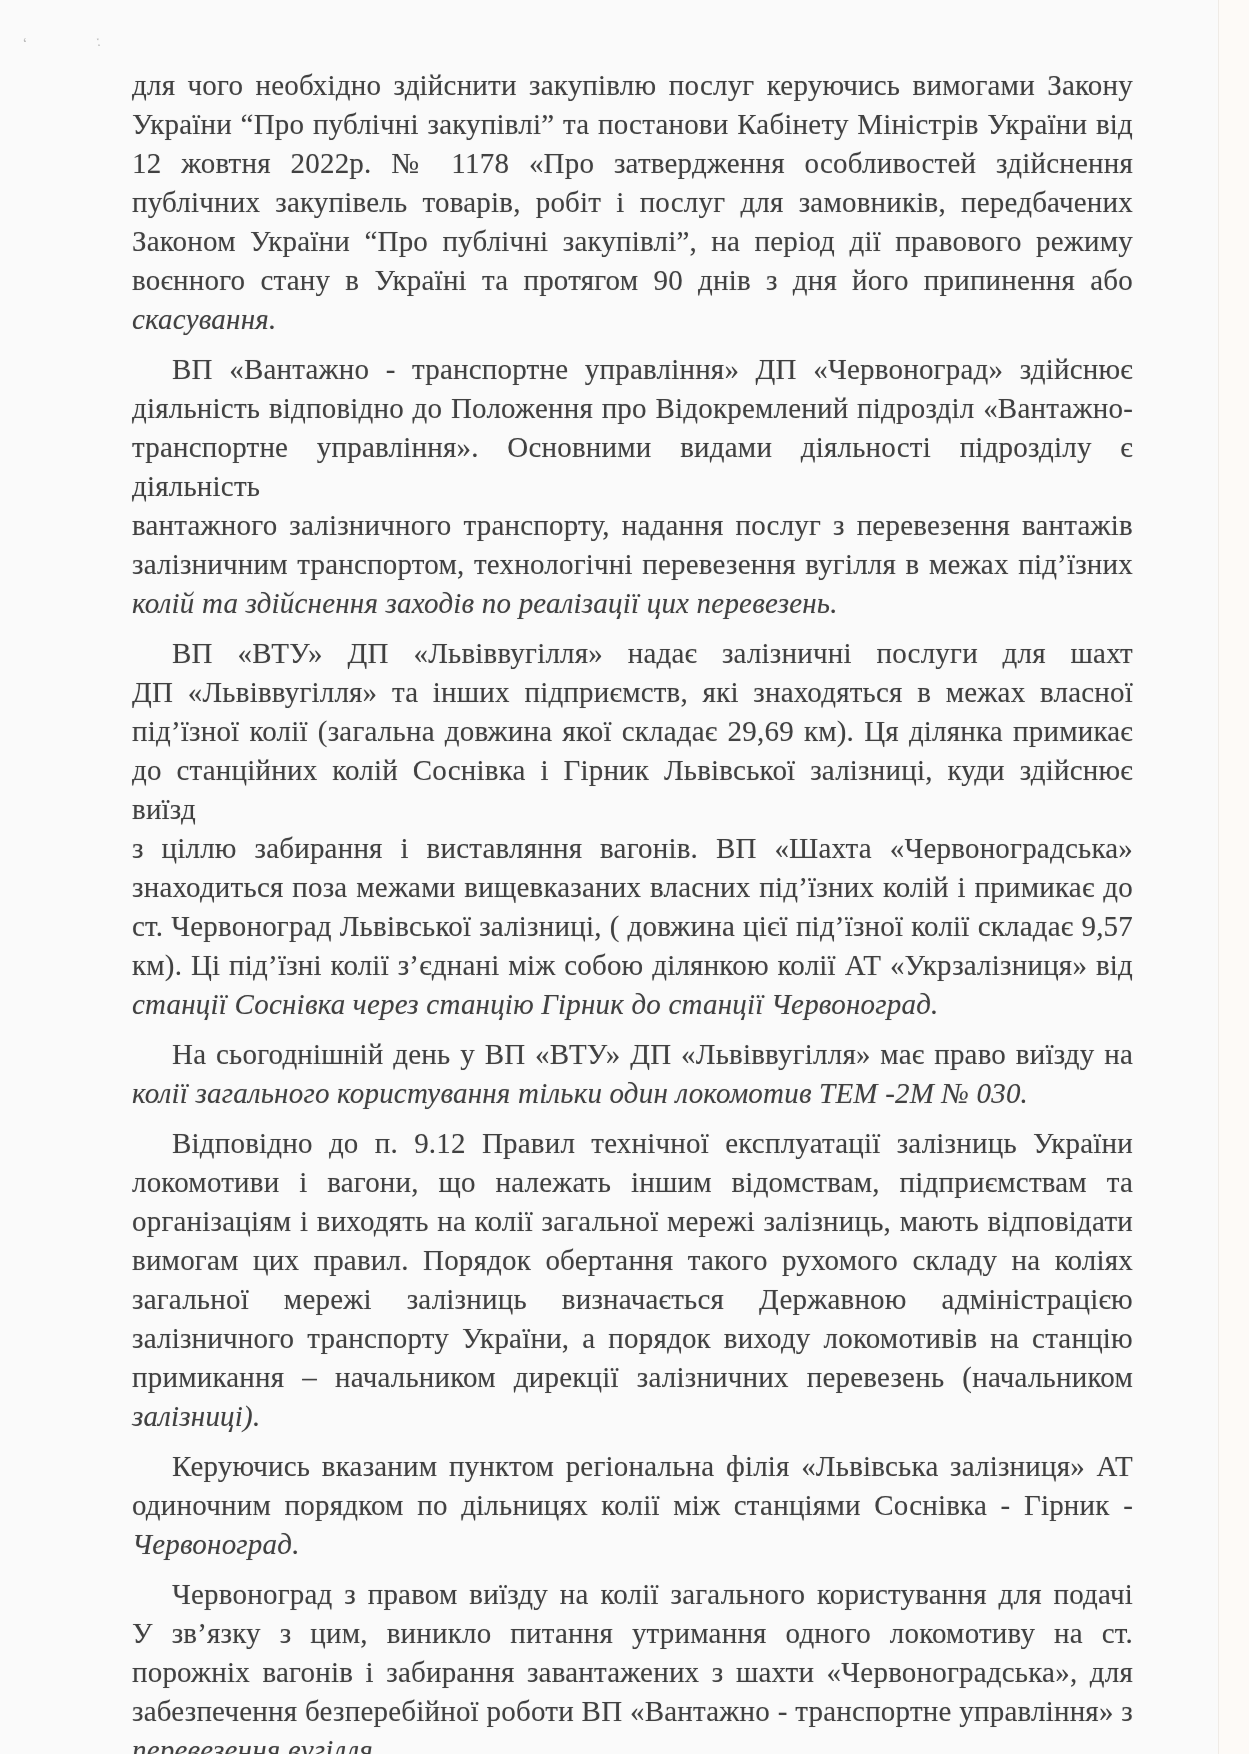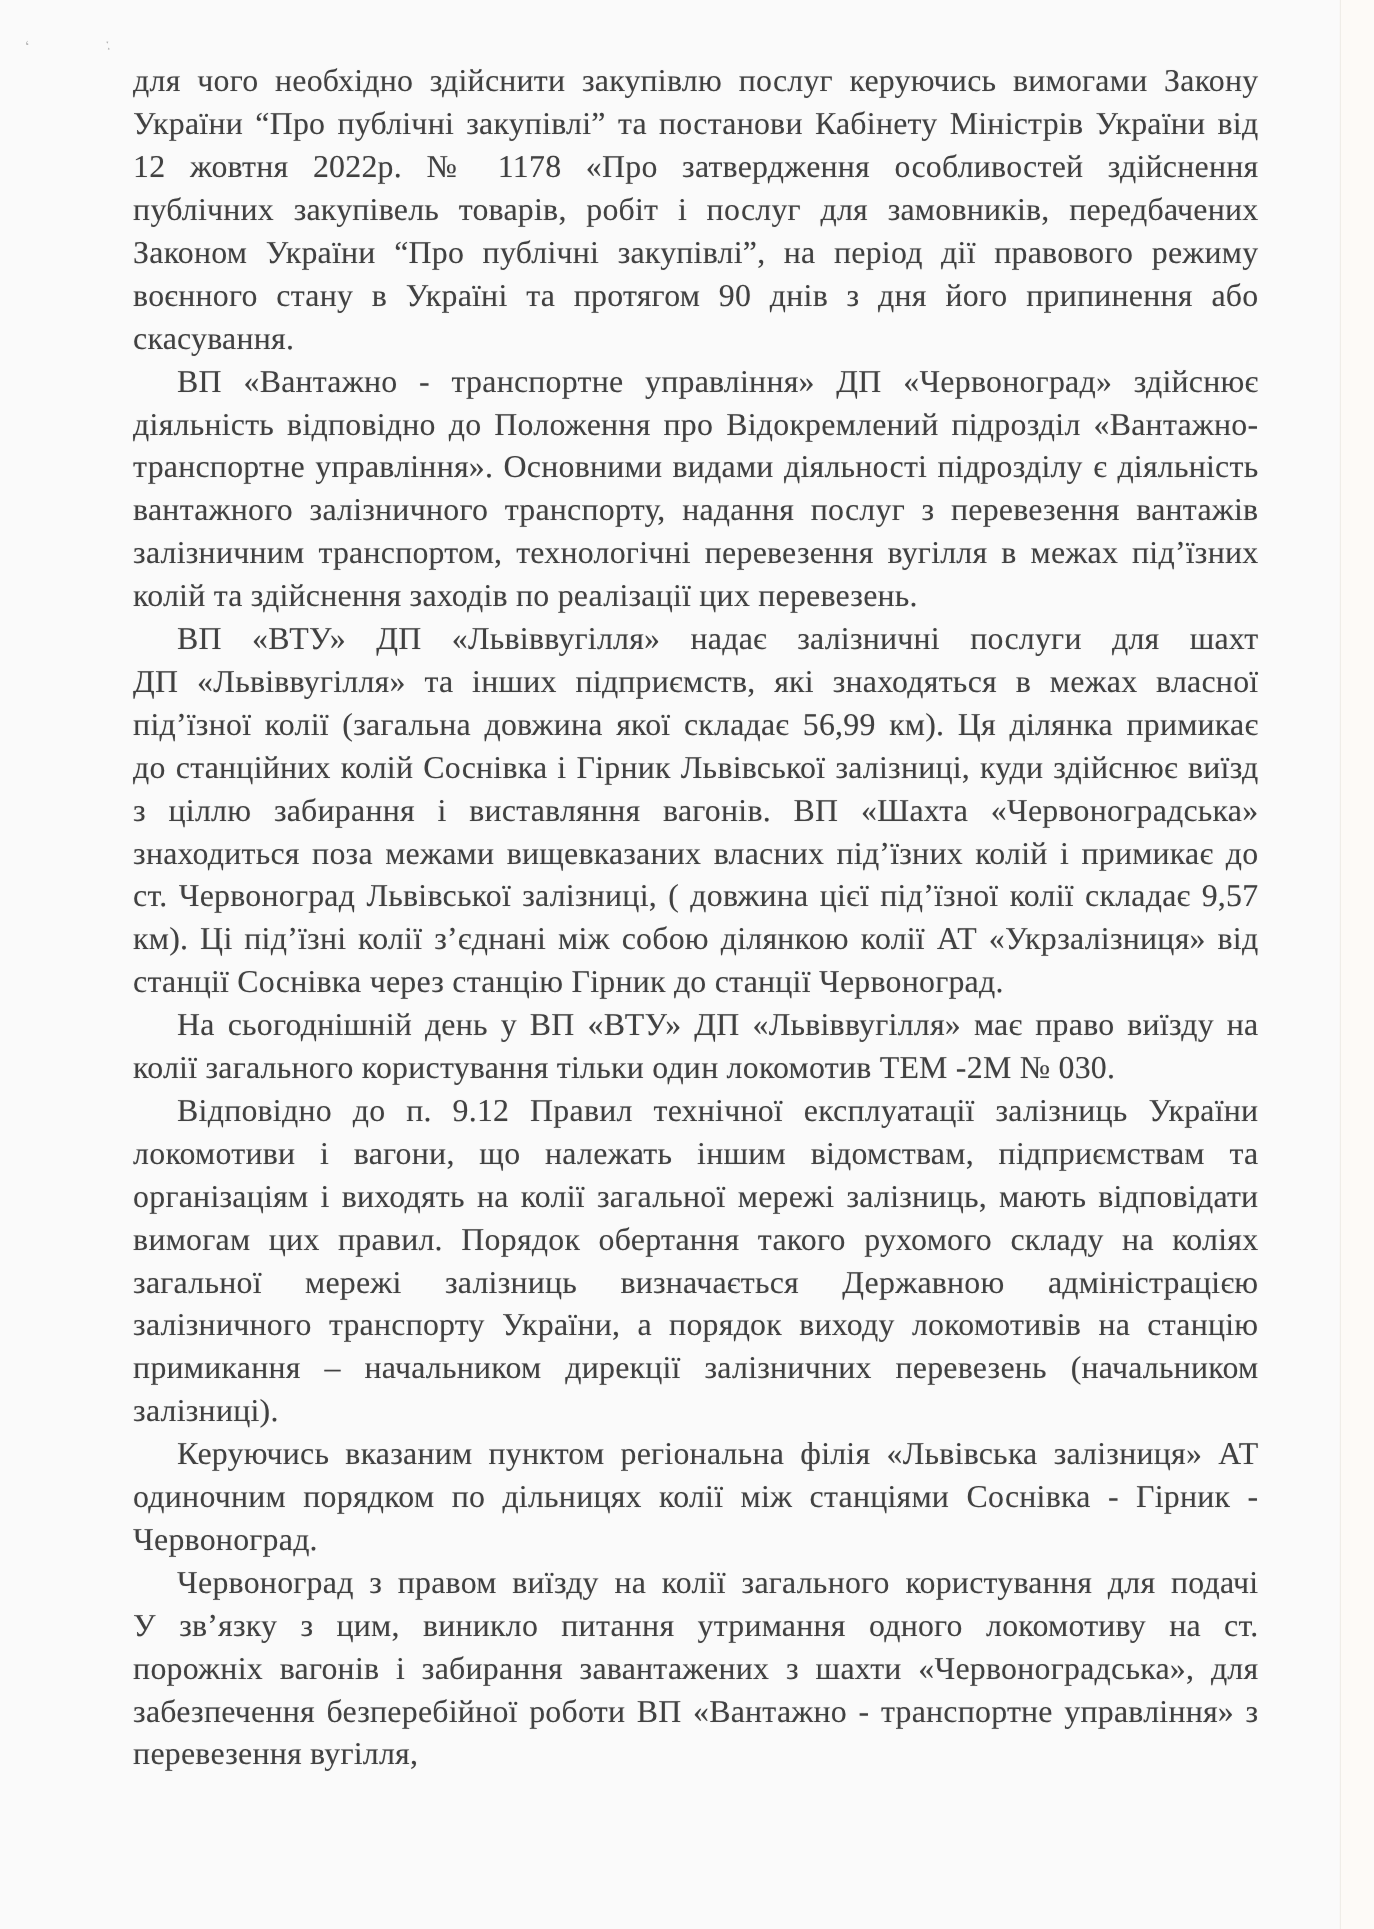--- a/index.html
+++ b/index.html
@@ -45,29 +45,30 @@
     position: absolute;
     left: 121px;
     top: 55px;
     width: 1023px;
     font-size: 29px;
     line-height: 39px;
     color: #414141;
     letter-spacing: 0.2px;
     text-shadow: 0 0 1px rgba(70,70,70,0.30);
   }
-  .para { margin: 0; }
+  .para { margin: 11px; }
   .line {
     text-align: justify;
     text-align-last: justify;
     text-justify: inter-word;
     white-space: normal;
   }
   .line.last {
     text-align-last: left;
+    font-style: italic;
   }
   .para.indent .line:first-child {
     text-indent: 40px;
   }
 </style>
 </head>
 <body>
 
 <main class="page">
   <span class="speck s1">ʻ</span>
@@ -87,21 +88,21 @@
         <div class="line">ВП «Вантажно - транспортне управління» ДП «Червоноград» здійснює</div>
         <div class="line">діяльність відповідно до Положення про Відокремлений підрозділ «Вантажно-</div>
         <div class="line">транспортне управління». Основними видами діяльності підрозділу є діяльність</div>
         <div class="line">вантажного залізничного транспорту, надання послуг з перевезення вантажів</div>
         <div class="line">залізничним транспортом, технологічні перевезення вугілля в межах під’їзних</div>
         <div class="line last">колій та здійснення заходів по реалізації цих перевезень.</div>
       </div>
       <div class="para indent">
         <div class="line">ВП «ВТУ» ДП «Львіввугілля» надає залізничні послуги для шахт</div>
         <div class="line">ДП «Львіввугілля» та інших підприємств, які знаходяться в межах власної</div>
-        <div class="line">під’їзної колії (загальна довжина якої складає 56,99 км). Ця ділянка примикає</div>
+        <div class="line">під’їзної колії (загальна довжина якої складає 29,69 км). Ця ділянка примикає</div>
         <div class="line">до станційних колій Соснівка і Гірник Львівської залізниці, куди здійснює виїзд</div>
         <div class="line">з ціллю забирання і виставляння вагонів. ВП «Шахта «Червоноградська»</div>
         <div class="line">знаходиться поза межами вищевказаних власних під’їзних колій і примикає до</div>
         <div class="line">ст. Червоноград Львівської залізниці, ( довжина цієї під’їзної колії складає 9,57</div>
         <div class="line">км). Ці під’їзні колії з’єднані між собою ділянкою колії АТ «Укрзалізниця» від</div>
         <div class="line last">станції Соснівка через станцію Гірник до станції Червоноград.</div>
       </div>
       <div class="para indent">
         <div class="line">На сьогоднішній день у ВП «ВТУ» ДП «Львіввугілля» має право виїзду на</div>
         <div class="line last">колії загального користування тільки один локомотив ТЕМ -2М № 030.</div>

